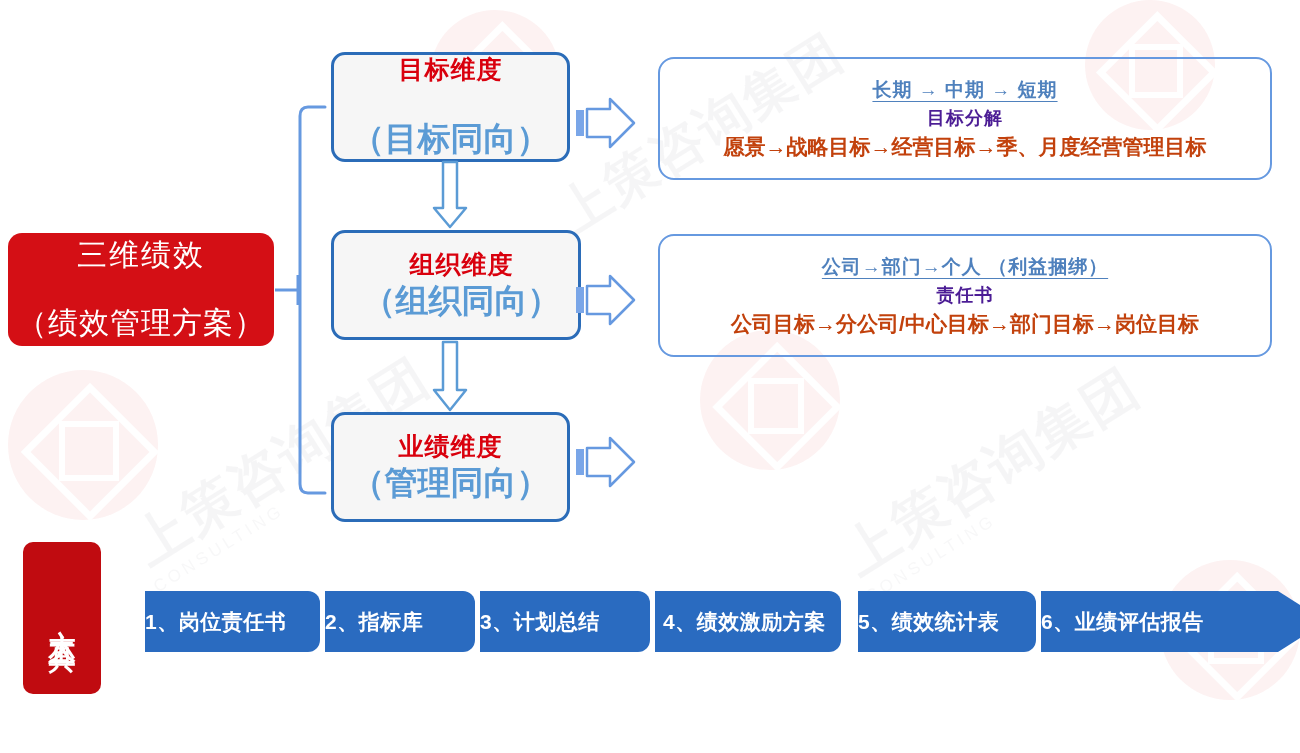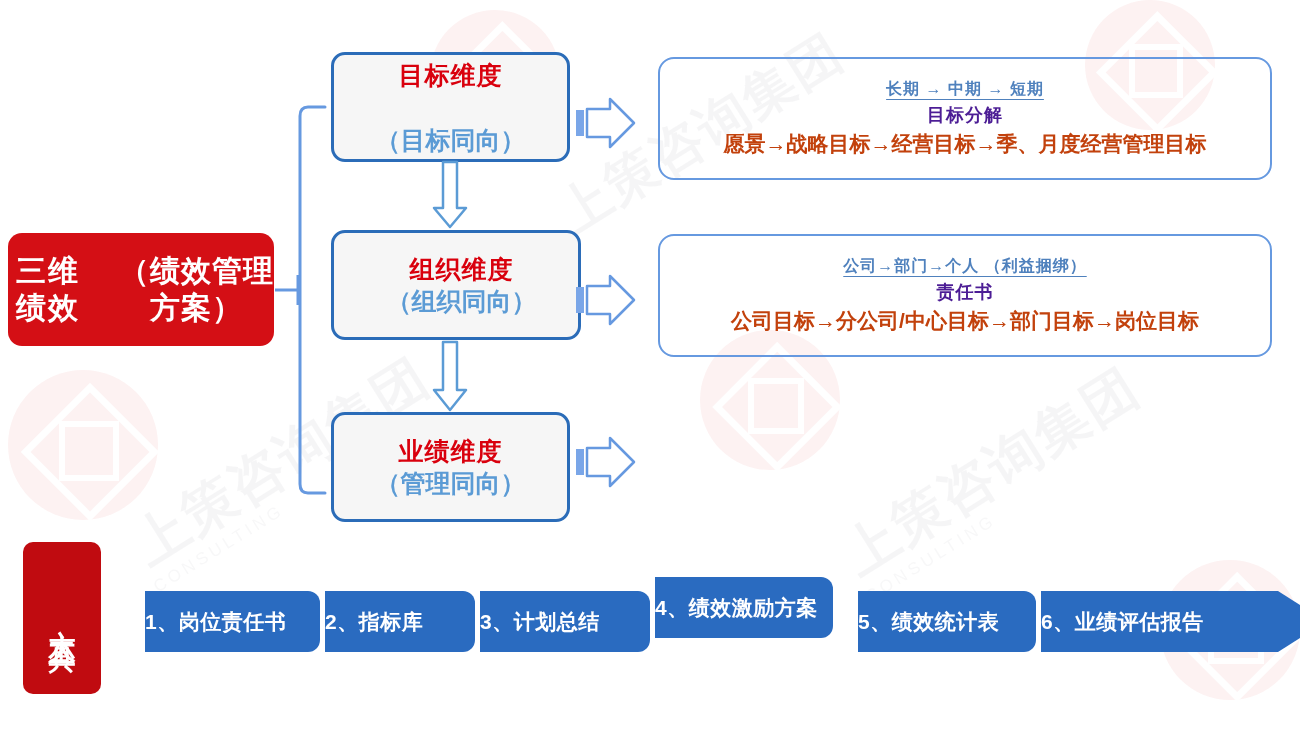--- a/index.html
+++ b/index.html
@@ -66,24 +66,24 @@
     letter-spacing: 4px;
   }
 
   
   .red-badge {
     position: absolute;
     background: #d40f15;
     border-radius: 14px;
     color: #ffffff;
     display: flex;
-    flex-direction: row;
-    align-items: center;
-    justify-content: center;
-    font-weight: bold;
+    flex-direction: column;
+    align-items: center;
+    justify-content: center;
+    font-weight: normal;
     line-height: 1.22;
     text-align: center;
     gap: 31px;
   }
   .red-badge .l1 { font-size: 30px; letter-spacing: 2px; }
   .red-badge .l2 { font-size: 30px; letter-spacing: 1px; }
 
   
   .tools-badge {
     position: absolute;
@@ -115,40 +115,40 @@
     line-height: 1.28;
   }
   .dim-box .t1 {
     color: #d9000d;
     font-size: 25px;
     font-weight: bold;
     letter-spacing: 1px;
   }
   .dim-box .t2 {
     color: #5b9bd5;
-    font-size: 25px;
+    font-size: 33px;
     font-weight: bold;
     letter-spacing: 0px;
   }
 
   
   .panel {
     position: absolute;
     background: transparent;
     border: 2px solid #6699e0;
     border-radius: 16px;
     display: flex;
     flex-direction: column;
     align-items: center;
     justify-content: center;
     text-align: center;
   }
   .panel .p-head {
     color: #4f81bd;
-    font-size: 16px;
+    font-size: 19px;
     font-weight: bold;
     text-decoration: underline;
     text-underline-offset: 5px;
     letter-spacing: 1px;
     padding: 0 4px;
     margin-bottom: 3px;
   }
   .panel .p-mid {
     color: #4c1d95;
     font-size: 18px;
@@ -277,21 +277,21 @@
 
   <div class="tool rounded-r" style="left:145px; top:591px; width:175px; height:61px;">
     <span class="lbl">1、岗位责任书</span>
   </div>
   <div class="tool rounded-r" style="left:325px; top:591px; width:150px; height:61px;">
     <span class="lbl">2、指标库</span>
   </div>
   <div class="tool rounded-r" style="left:480px; top:591px; width:170px; height:61px;">
     <span class="lbl">3、计划总结</span>
   </div>
-  <div class="tool rounded-r" style="left:655px; top:577px; width:178px; height:61px;">
+  <div class="tool rounded-r" style="left:655px; top:591px; width:178px; height:61px;padding-left:8px;">
     <span class="lbl">4、绩效激励方案</span>
   </div>
   <div class="tool rounded-r" style="left:858px; top:591px; width:178px; height:61px;">
     <span class="lbl">5、绩效统计表</span>
   </div>
   <div class="tool arrow-end" style="left:1041px; top:591px; width:245px; height:61px;">
     <span class="lbl">6、业绩评估报告</span>
   </div>
 
 </div>

